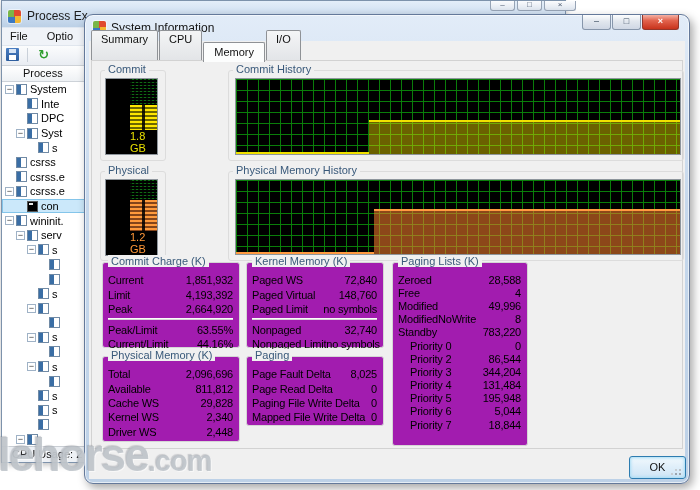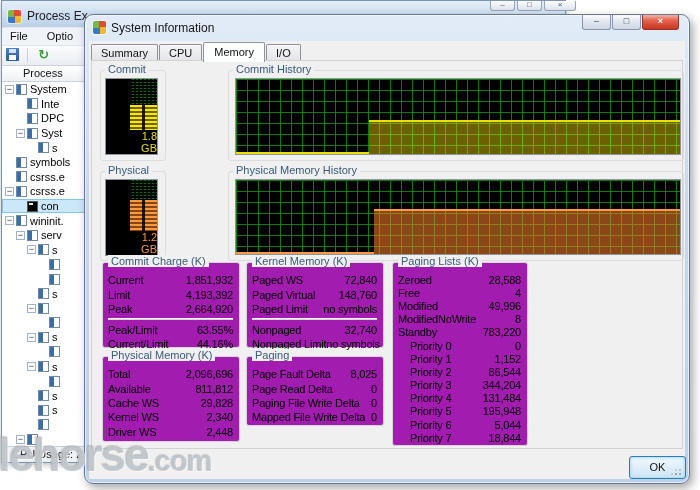--- a/index.html
+++ b/index.html
@@ -57,28 +57,28 @@
   .dlg-btns{position:absolute;left:497px;top:0;display:flex;}
   .dlg-btn{width:29px;height:15px;box-sizing:border-box;border:1px solid #8796ab;border-top:none;margin-right:1px;
     background:linear-gradient(#fdfefe,#e2e7ee 45%,#cfd7e4);border-radius:0 0 3px 3px;
     font-size:9px;line-height:13px;text-align:center;color:#3a4a5e;}
   .dlg-btn.close{width:37px;background:linear-gradient(#f5b1a4,#e2634d 40%,#c8331c);
     border-color:#93362a;color:#fff;font-weight:bold;}
   .dlg-client{position:absolute;left:4px;top:26px;right:4px;bottom:4px;background:#f0f0f0;}
 
   
   .tabs{position:absolute;left:2px;top:0;height:20px;display:flex;align-items:flex-end;}
-  .tab{box-sizing:border-box;padding:2px 9px 2px;margin-right:1px;border:1px solid #8f9296;border-bottom:none;
+  .tab{box-sizing:border-box;padding:2px 9px 16px;margin-right:1px;border:1px solid #8f9296;border-bottom:none;
     border-radius:2px 2px 0 0;background:linear-gradient(#f4f5f6,#e2e4e7);color:#111;}
   .tab.active{background:#fcfdfd;padding:3px 10px 4px;margin-bottom:-1px;z-index:3;position:relative;}
   .tab-panel{position:absolute;left:2px;top:19px;width:592px;height:389px;box-sizing:border-box;
     border:1px solid #d2d2d2;background:#f0f0f0;}
 
   
-  .mini-group{position:absolute;border:1px solid #dcdcdc;border-radius:3px;text-align:right;}
+  .mini-group{position:absolute;border:1px solid #dcdcdc;border-radius:3px;}
   .gcaption{position:absolute;top:-8px;left:4px;background:#f0f0f0;padding:0 3px;color:#39597a;white-space:nowrap;}
   .gauge{position:absolute;left:4px;top:7px;width:53px;height:77px;box-sizing:border-box;
     border:1px solid #8e959c;background:#000;display:flex;flex-direction:column;padding-left:24px;}
   .g-free{background-color:#000;background-image:
      repeating-linear-gradient(90deg,rgba(0,0,0,.75) 0 2px,transparent 2px 4px),
      repeating-linear-gradient(180deg,#0f6c14 0 1px,transparent 1px 3px);}
   .g-used-c{background-image:
      linear-gradient(90deg,transparent 0 46%,rgba(0,0,0,.85) 46% 54%,transparent 54%),
      repeating-linear-gradient(180deg,#ffe600 0 2px,#6e6600 2px 4px);}
   .g-used-p{background-image:
@@ -167,21 +167,21 @@
         <span class="plabel">Syst</span>
       </div>
       <div class="prow">
         <span class="exp" style="margin-left: 25px;"></span>
         <span class="picon win"></span>
         <span class="plabel">s</span>
       </div>
       <div class="prow">
         <span class="exp" style="margin-left: 3px;"></span>
         <span class="picon win"></span>
-        <span class="plabel">symbols</span>
+        <span class="plabel">csrss</span>
       </div>
       <div class="prow">
         <span class="exp" style="margin-left: 3px;"></span>
         <span class="picon win"></span>
         <span class="plabel">csrss.e</span>
       </div>
       <div class="prow">
         <span class="exp" style="margin-left: 3px;">−</span>
         <span class="picon win"></span>
         <span class="plabel">csrss.e</span>
@@ -416,24 +416,20 @@
             </div>
             <div class="stat-row">
               <span class="stat-label">Standby</span>
               <span class="stat-value">783,220</span>
             </div>
             <div class="stat-row ind">
               <span class="stat-label">Priority 0</span>
               <span class="stat-value">0</span>
             </div>
             <div class="stat-row ind">
-              <span class="stat-label">Priority 1</span>
-              <span class="stat-value">1,152</span>
-            </div>
-            <div class="stat-row ind">
               <span class="stat-label">Priority 2</span>
               <span class="stat-value">86,544</span>
             </div>
             <div class="stat-row ind">
               <span class="stat-label">Priority 3</span>
               <span class="stat-value">344,204</span>
             </div>
             <div class="stat-row ind">
               <span class="stat-label">Priority 4</span>
               <span class="stat-value">131,484</span>

